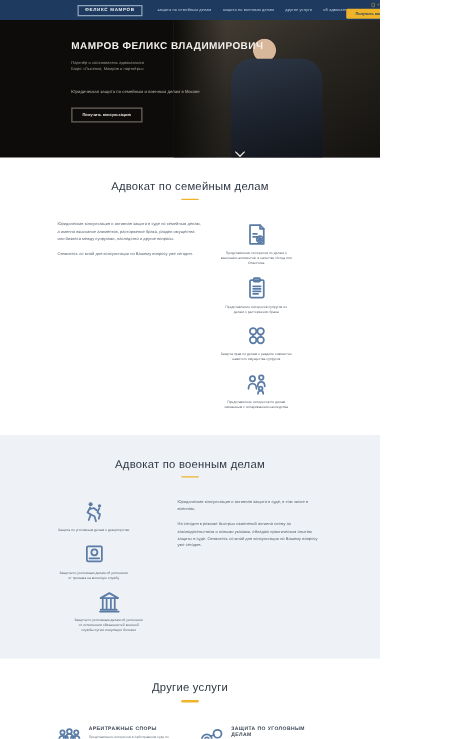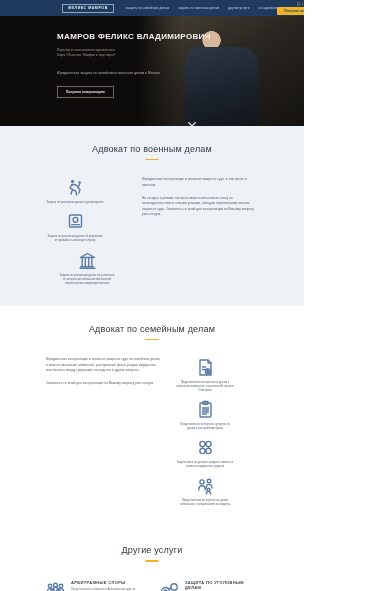--- a/index.html
+++ b/index.html
@@ -173,70 +173,20 @@
       <div class="lede">Юридическая защита по семейным и военным делам в Москве</div>
       <button class="hero-btn">Получить консультацию</button>
     </div>
     <div class="scroll-arrow">
       <svg viewBox="0 0 16 10">
           <path d="M1 1 L8 8 L15 1" fill="none" stroke="#e9e4da" stroke-width="2.2" stroke-linecap="round" stroke-linejoin="round"></path>
         </svg>
     </div>
   </section>
 
-  <section class="section sec-grey">
-    <h2 class="sec-title">Адвокат по военным делам</h2>
-    <div class="sec-rule"></div>
-    <div class="two-col rev">
-      <div class="col-icons">
-
-        <div class="icard">
-          <div class="glyph">
-            <svg viewBox="0 0 17 19">
-              <circle class="ico-f" cx="5.5" cy="3.4" r="1.6"></circle>
-              <path class="ico" d="M5.2 6 L3 10 l2.6 1.6 L4 16"></path>
-              <path class="ico" d="M5.6 11.6 L8.6 13 l1.2 4"></path>
-              <path class="ico" d="M4.6 7.4 L8 6.4 l2.6 2"></path>
-              <circle class="ico-f" cx="12.6" cy="4.6" r="1.3"></circle>
-              <path class="ico" d="M12.4 6.6 L11 10 l2 1.4 L12 15"></path>
-            </svg>
-          </div>
-          <div class="cap">Защита по уголовным делам о дезертирстве</div>
-        </div>
-
-        <div class="icard">
-          <div class="glyph">
-            <svg viewBox="0 0 17 19">
-              <rect class="ico" x="2.5" y="3" width="12" height="12" rx="1"></rect>
-              <circle class="ico" cx="8.5" cy="7.8" r="2.4"></circle>
-              <path class="ico" d="M4.6 12.6 h7.8"></path>
-            </svg>
-          </div>
-          <div class="cap">Защита по уголовным делам об уклонении от призыва на воинскую службу</div>
-        </div>
-
-        <div class="icard" style="margin:0 auto;">
-          <div class="glyph">
-            <svg viewBox="0 0 17 19">
-              <path class="ico" d="M1.5 6.5 L8.5 2.5 L15.5 6.5 Z"></path>
-              <path class="ico" d="M3.2 7.6 v7 M6.3 7.6 v7 M9.7 7.6 v7 M12.8 7.6 v7"></path>
-              <path class="ico" d="M1.6 15.6 h12.8 M1 17.2 h15"></path>
-            </svg>
-          </div>
-          <div class="cap">Защита по уголовным делам об уклонении от исполнения обязанностей военной службы путем симуляции болезни</div>
-        </div>
-
-      </div>
-      <div class="col-text">
-        <p>Юридическая консультация и активная защита в суде, в том числе в военном.</p>
-        <p>На сегодня в режиме быстрых изменений активно слежу за законодательством и новыми указами, обладаю практическим опытом защиты в суде. Свяжитесь со мной для консультации по Вашему вопросу уже сегодня.</p>
-      </div>
-    </div>
-  </section>
-
   <section class="section sec-white">
     <h2 class="sec-title">Адвокат по семейным делам</h2>
     <div class="sec-rule"></div>
     <div class="two-col">
       <div class="col-text">
         <p>Юридическая консультация и активная защита в суде по семейным делам, а именно взыскание алиментов, расторжение брака, раздел имущества или бизнеса между супругами, наследство и другие вопросы.</p>
         <p>Свяжитесь со мной для консультации по Вашему вопросу уже сегодня.</p>
       </div>
       <div class="col-icons">
 
@@ -284,20 +234,70 @@
               <path class="ico" d="M1.8 14 c0-2.6 1.5-4.2 3.2-4.2 s3.2 1.6 3.2 4.2"></path>
               <circle class="ico" cx="12" cy="5" r="1.8"></circle>
               <path class="ico" d="M9.2 12 c0-2.3 1.3-3.6 2.8-3.6 s2.8 1.3 2.8 3.6"></path>
               <circle class="ico" cx="11.5" cy="13.8" r="1.5"></circle>
               <path class="ico" d="M9.4 18 c0-1.7 1-2.6 2.1-2.6 s2.1 .9 2.1 2.6"></path>
             </svg>
           </div>
           <div class="cap">Представление интересов по делам связанным с оспариванием наследства</div>
         </div>
 
+      </div>
+    </div>
+  </section>
+
+  <section class="section sec-grey">
+    <h2 class="sec-title">Адвокат по военным делам</h2>
+    <div class="sec-rule"></div>
+    <div class="two-col rev">
+      <div class="col-icons">
+
+        <div class="icard">
+          <div class="glyph">
+            <svg viewBox="0 0 17 19">
+              <circle class="ico-f" cx="5.5" cy="3.4" r="1.6"></circle>
+              <path class="ico" d="M5.2 6 L3 10 l2.6 1.6 L4 16"></path>
+              <path class="ico" d="M5.6 11.6 L8.6 13 l1.2 4"></path>
+              <path class="ico" d="M4.6 7.4 L8 6.4 l2.6 2"></path>
+              <circle class="ico-f" cx="12.6" cy="4.6" r="1.3"></circle>
+              <path class="ico" d="M12.4 6.6 L11 10 l2 1.4 L12 15"></path>
+            </svg>
+          </div>
+          <div class="cap">Защита по уголовным делам о дезертирстве</div>
+        </div>
+
+        <div class="icard">
+          <div class="glyph">
+            <svg viewBox="0 0 17 19">
+              <rect class="ico" x="2.5" y="3" width="12" height="12" rx="1"></rect>
+              <circle class="ico" cx="8.5" cy="7.8" r="2.4"></circle>
+              <path class="ico" d="M4.6 12.6 h7.8"></path>
+            </svg>
+          </div>
+          <div class="cap">Защита по уголовным делам об уклонении от призыва на воинскую службу</div>
+        </div>
+
+        <div class="icard" style="margin:0 auto;">
+          <div class="glyph">
+            <svg viewBox="0 0 17 19">
+              <path class="ico" d="M1.5 6.5 L8.5 2.5 L15.5 6.5 Z"></path>
+              <path class="ico" d="M3.2 7.6 v7 M6.3 7.6 v7 M9.7 7.6 v7 M12.8 7.6 v7"></path>
+              <path class="ico" d="M1.6 15.6 h12.8 M1 17.2 h15"></path>
+            </svg>
+          </div>
+          <div class="cap">Защита по уголовным делам об уклонении от исполнения обязанностей военной службы путем симуляции болезни</div>
+        </div>
+
+      </div>
+      <div class="col-text">
+        <p>Юридическая консультация и активная защита в суде, в том числе в военном.</p>
+        <p>На сегодня в режиме быстрых изменений активно слежу за законодательством и новыми указами, обладаю практическим опытом защиты в суде. Свяжитесь со мной для консультации по Вашему вопросу уже сегодня.</p>
       </div>
     </div>
   </section>
 
   <section class="section sec-white">
     <h2 class="sec-title">Другие услуги</h2>
     <div class="sec-rule"></div>
     <div class="svc-grid">
 
       <div class="svc">

